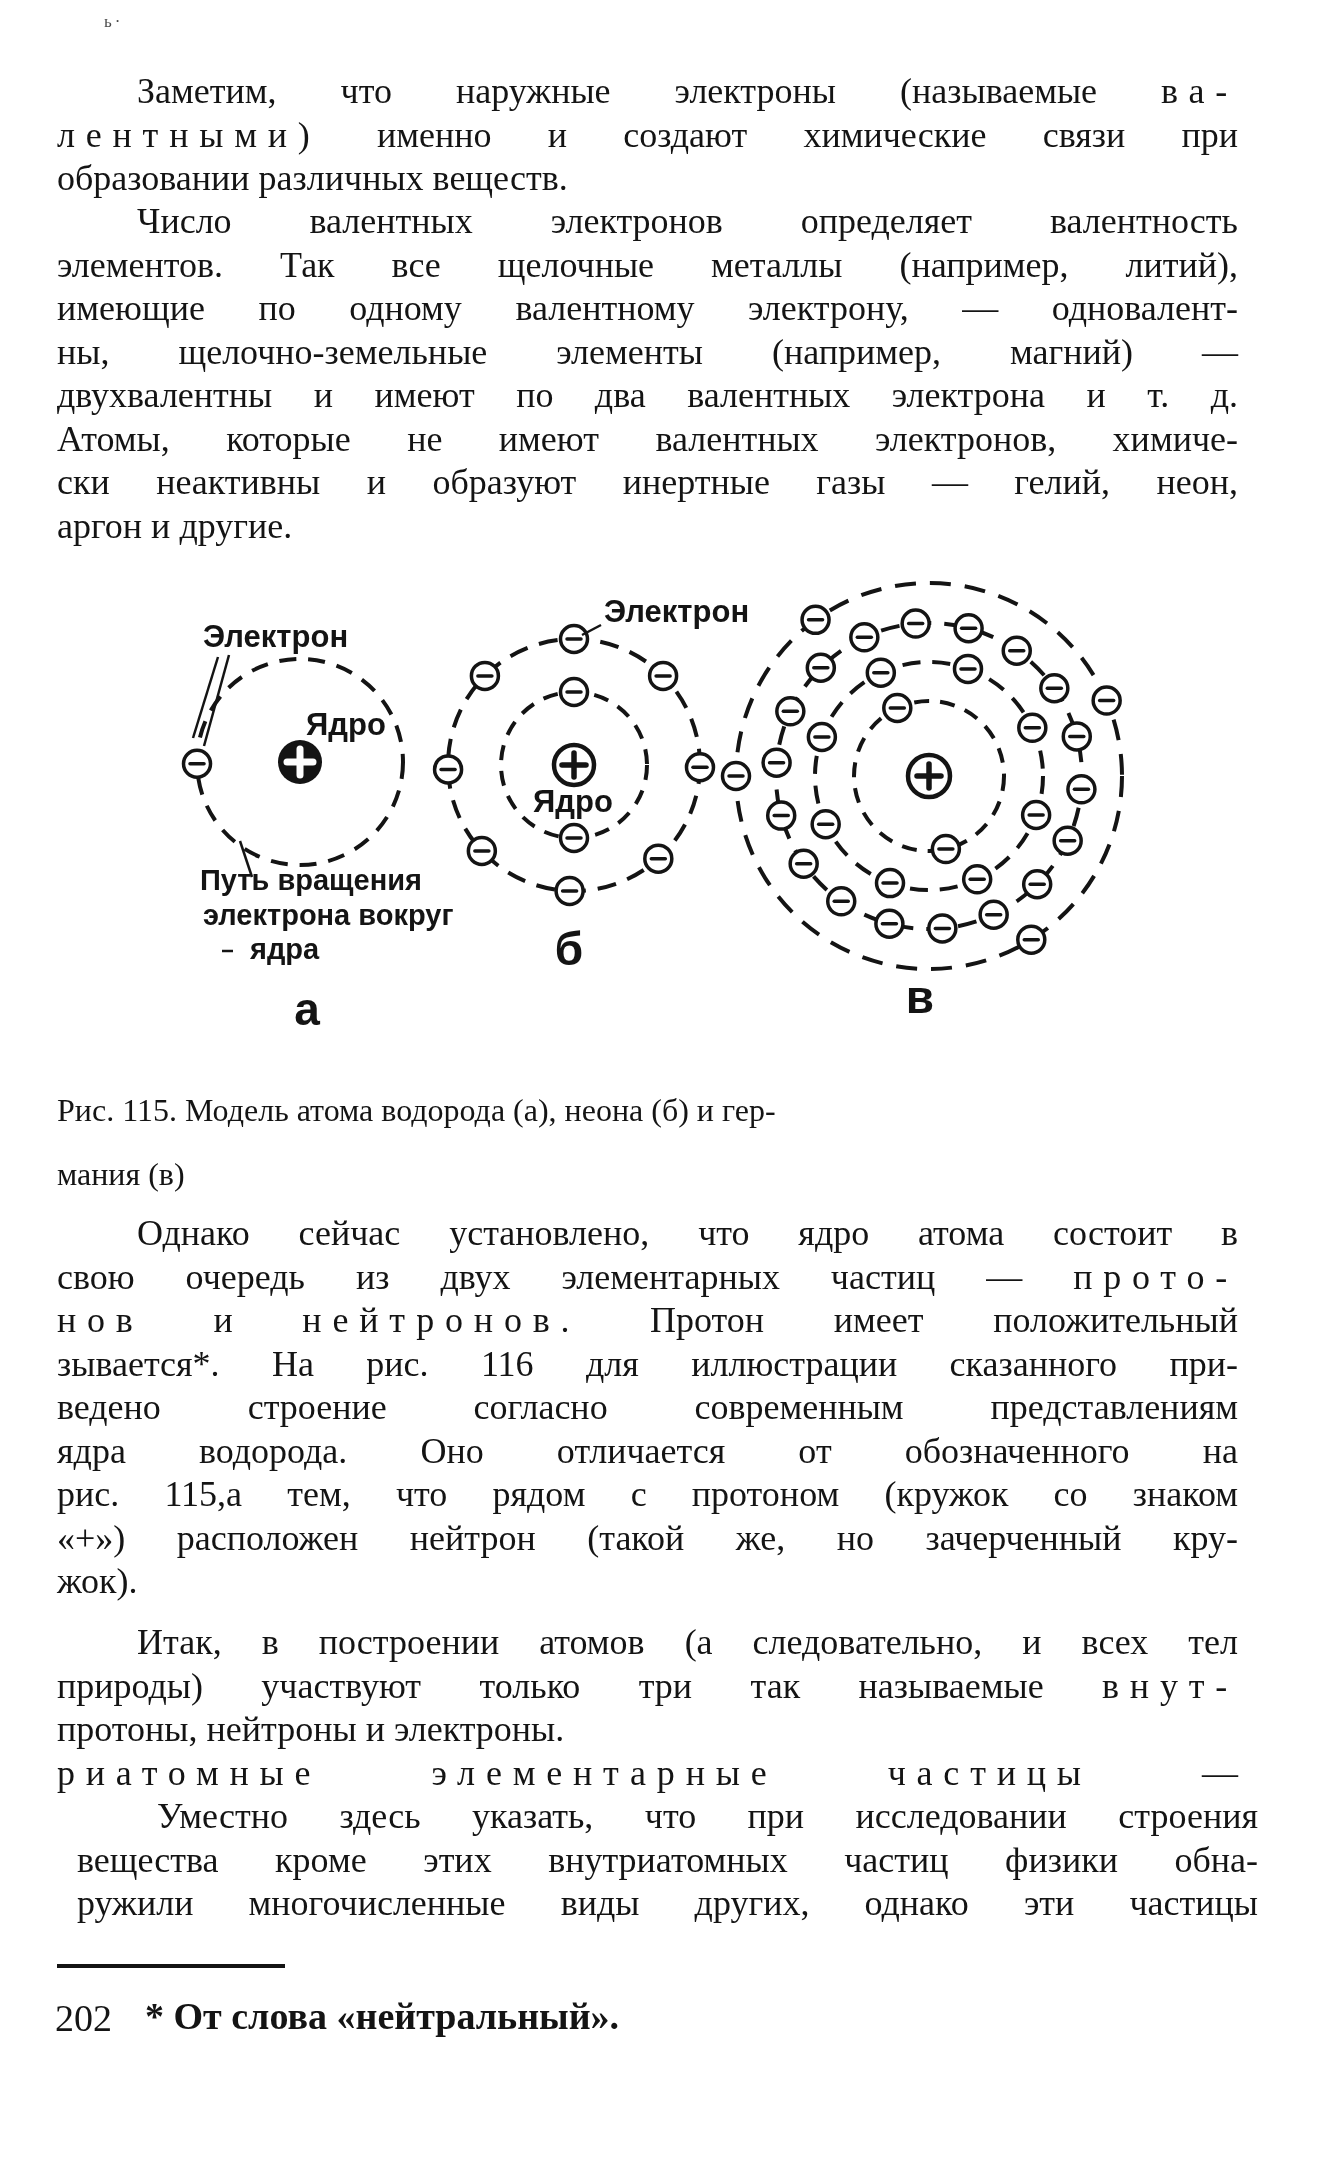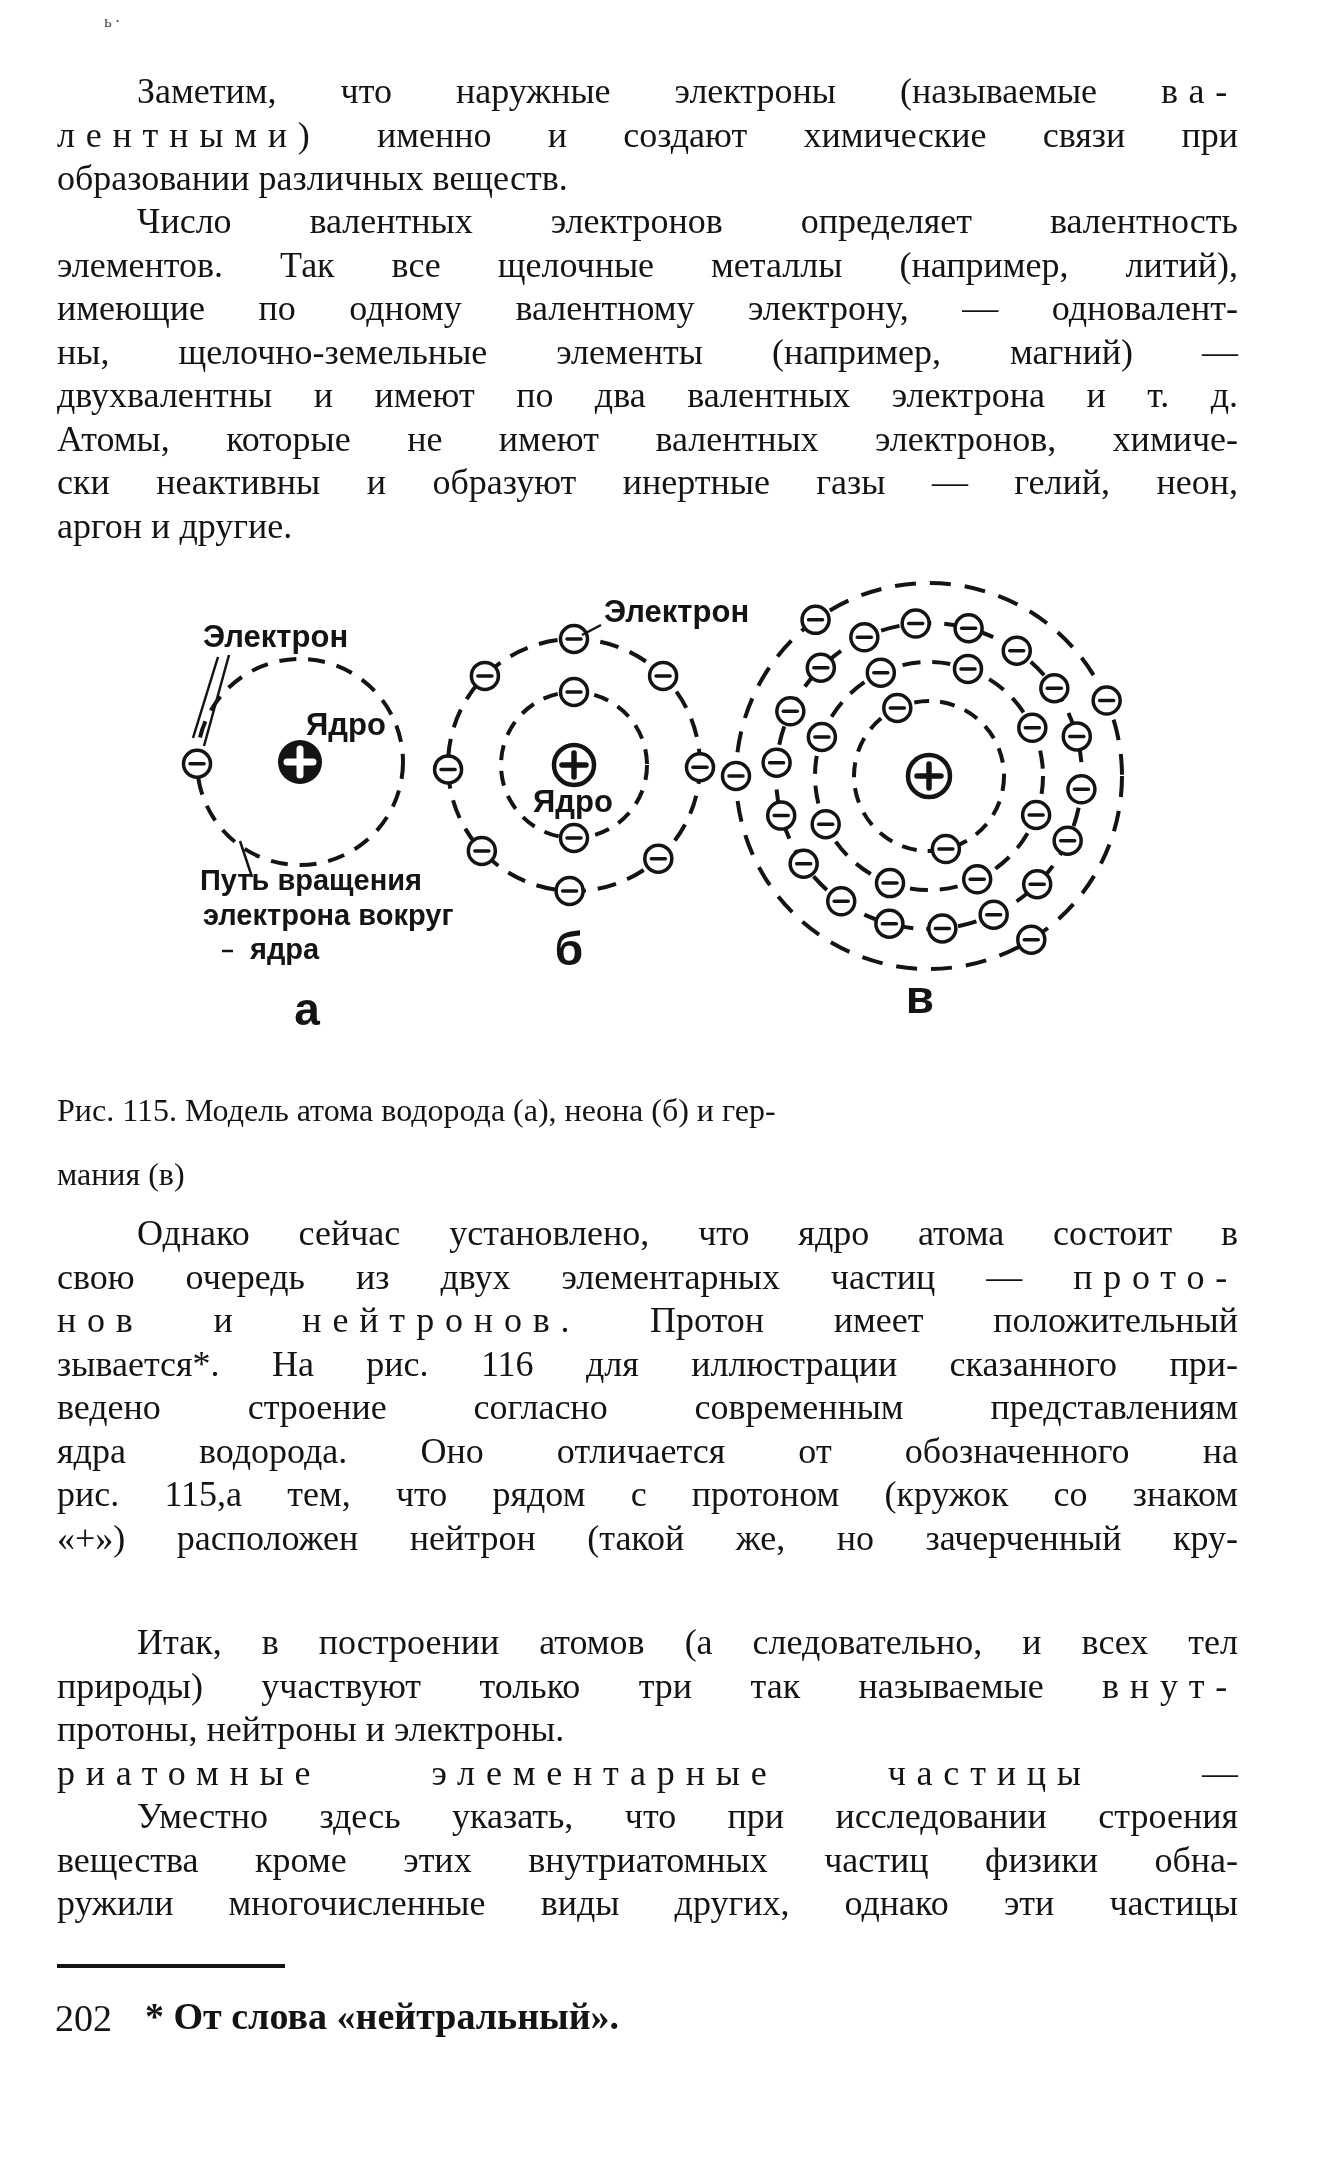--- a/index.html
+++ b/index.html
@@ -11,21 +11,21 @@
   .corner-mark { position:absolute; left:104px; top:12px; font-size:17px; color:#4a4a4a; letter-spacing:3px; }
   .para { position:absolute; left:57px; width:1181px; font-size:36px; line-height:43.5px; }
   .para .line { height:43.5px; white-space:nowrap; }
   .para .line.f { white-space:normal; text-align:justify; text-align-last:justify; }
   .para .line.ind { text-indent:80px; }
   .sp { letter-spacing:0.30em; }
   #p1 { top:70px; }
   #p2 { top:200px; }
   #p3 { top:1212px; }
   #p4 { top:1621px; }
-  #p5 { top:1795px; }
+  #p5 { top:1795px;margin-left:20px; }
   .figure-svg { position:absolute; left:0; top:545px; width:1328px; height:510px; }
   .orbit { fill:none; stroke:#141414; stroke-width:4; }
   .electron-circle { fill:#ffffff; stroke:#141414; stroke-width:3.5; }
   .esign { stroke:#141414; stroke-width:3.5; stroke-linecap:round; }
   .nucleus-open { fill:#ffffff; stroke:#141414; stroke-width:4.5; }
   .nucleus-filled { fill:#141414; stroke:none; }
   .ncross { stroke:#141414; stroke-width:5.5; stroke-linecap:round; }
   .ncross-w { stroke:#ffffff; stroke-width:7; stroke-linecap:round; }
   .leader { stroke:#141414; stroke-width:2.5; }
   .flabel { font-family:"Liberation Sans","DejaVu Sans",sans-serif; font-weight:bold; fill:#141414; }
@@ -190,20 +190,21 @@
 
   <div class="para" id="p3">
       <div class="line f ind">Однако сейчас установлено, что ядро атома состоит в</div>
       <div class="line f">свою очередь из двух элементарных частиц — <span class="sp">прото-</span></div>
       <div class="line f"><span class="sp">нов</span> и <span class="sp">нейтронов.</span> Протон имеет положительный</div>
       <div class="line f">зывается*. На рис. 116 для иллюстрации сказанного при-</div>
       <div class="line f">ведено строение согласно современным представлениям</div>
       <div class="line f">ядра водорода. Оно отличается от обозначенного на</div>
       <div class="line f">рис. 115,а тем, что рядом с протоном (кружок со знаком</div>
       <div class="line f">«+») расположен нейтрон (такой же, но зачерченный кру-</div>
+      <div class="line">жок).</div>
     </div>
   <div class="para" id="p4">
       <div class="line f ind">Итак, в построении атомов (а следовательно, и всех тел</div>
       <div class="line f">природы) участвуют только три так называемые <span class="sp">внут-</span></div>
       <div class="line">протоны, нейтроны и электроны.</div>
       <div class="line f"><span class="sp">риатомные</span> <span class="sp">элементарные</span> <span class="sp">частицы</span> —</div>
     </div>
   <div class="para" id="p5">
       <div class="line f ind">Уместно здесь указать, что при исследовании строения</div>
       <div class="line f">вещества кроме этих внутриатомных частиц физики обна-</div>

